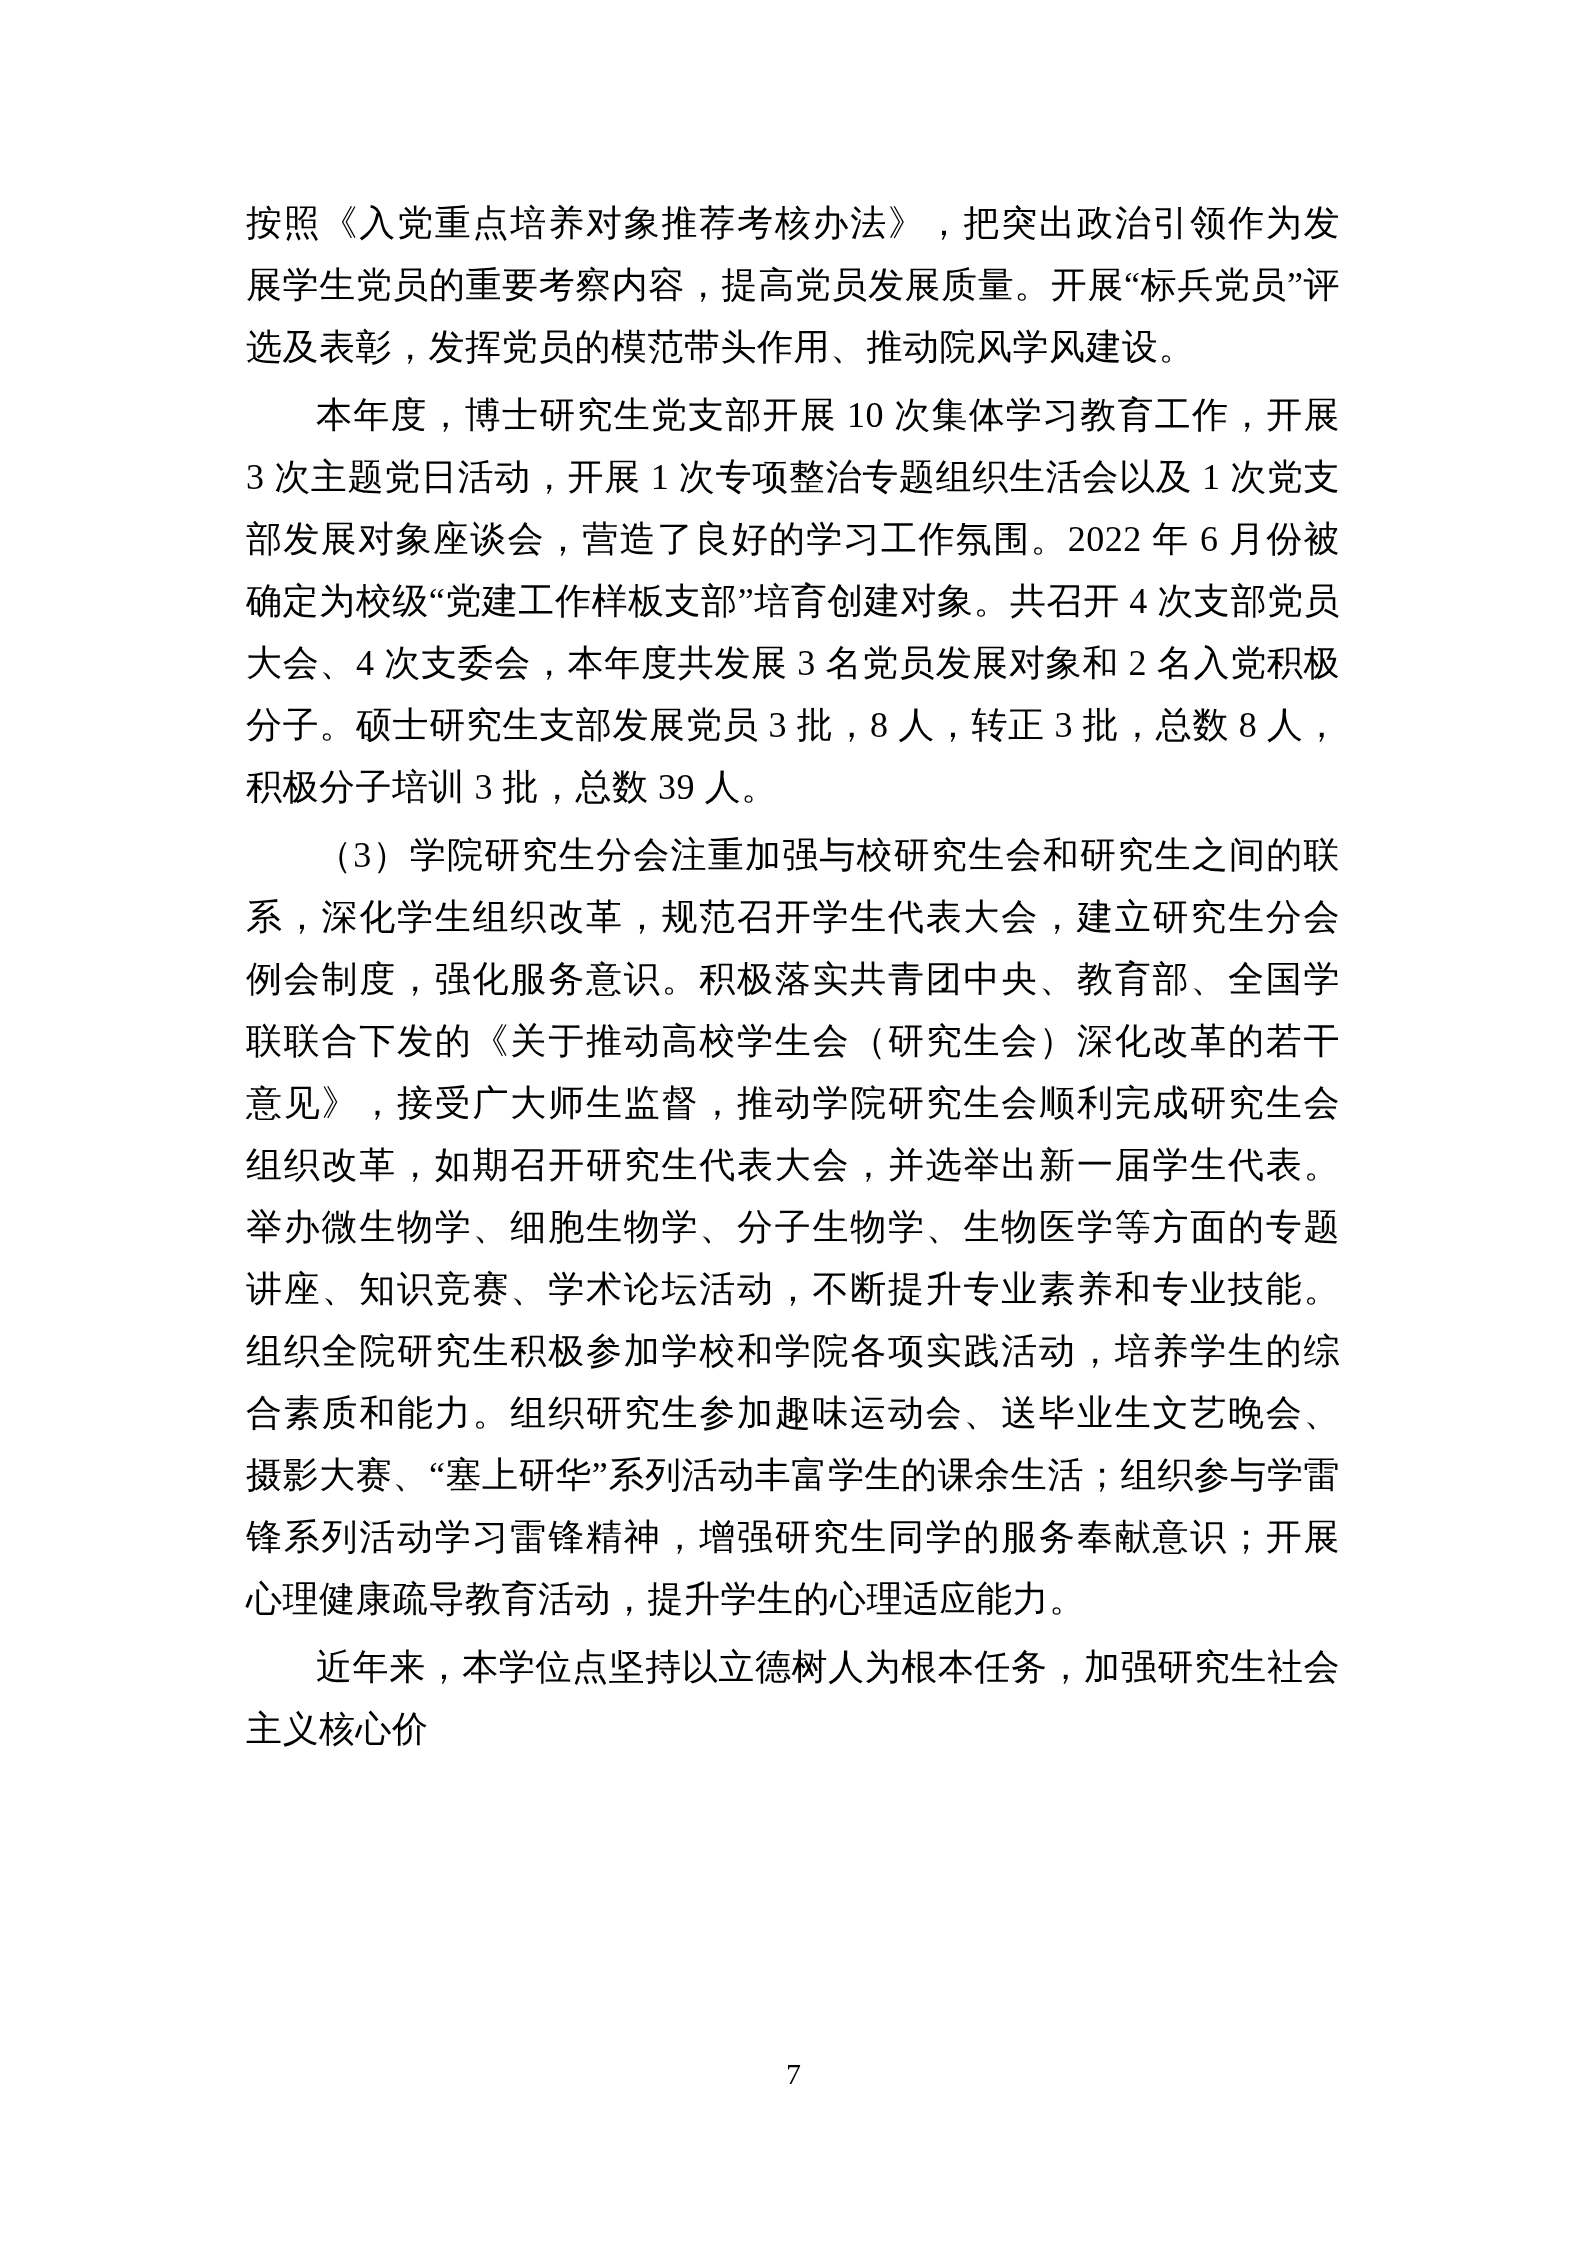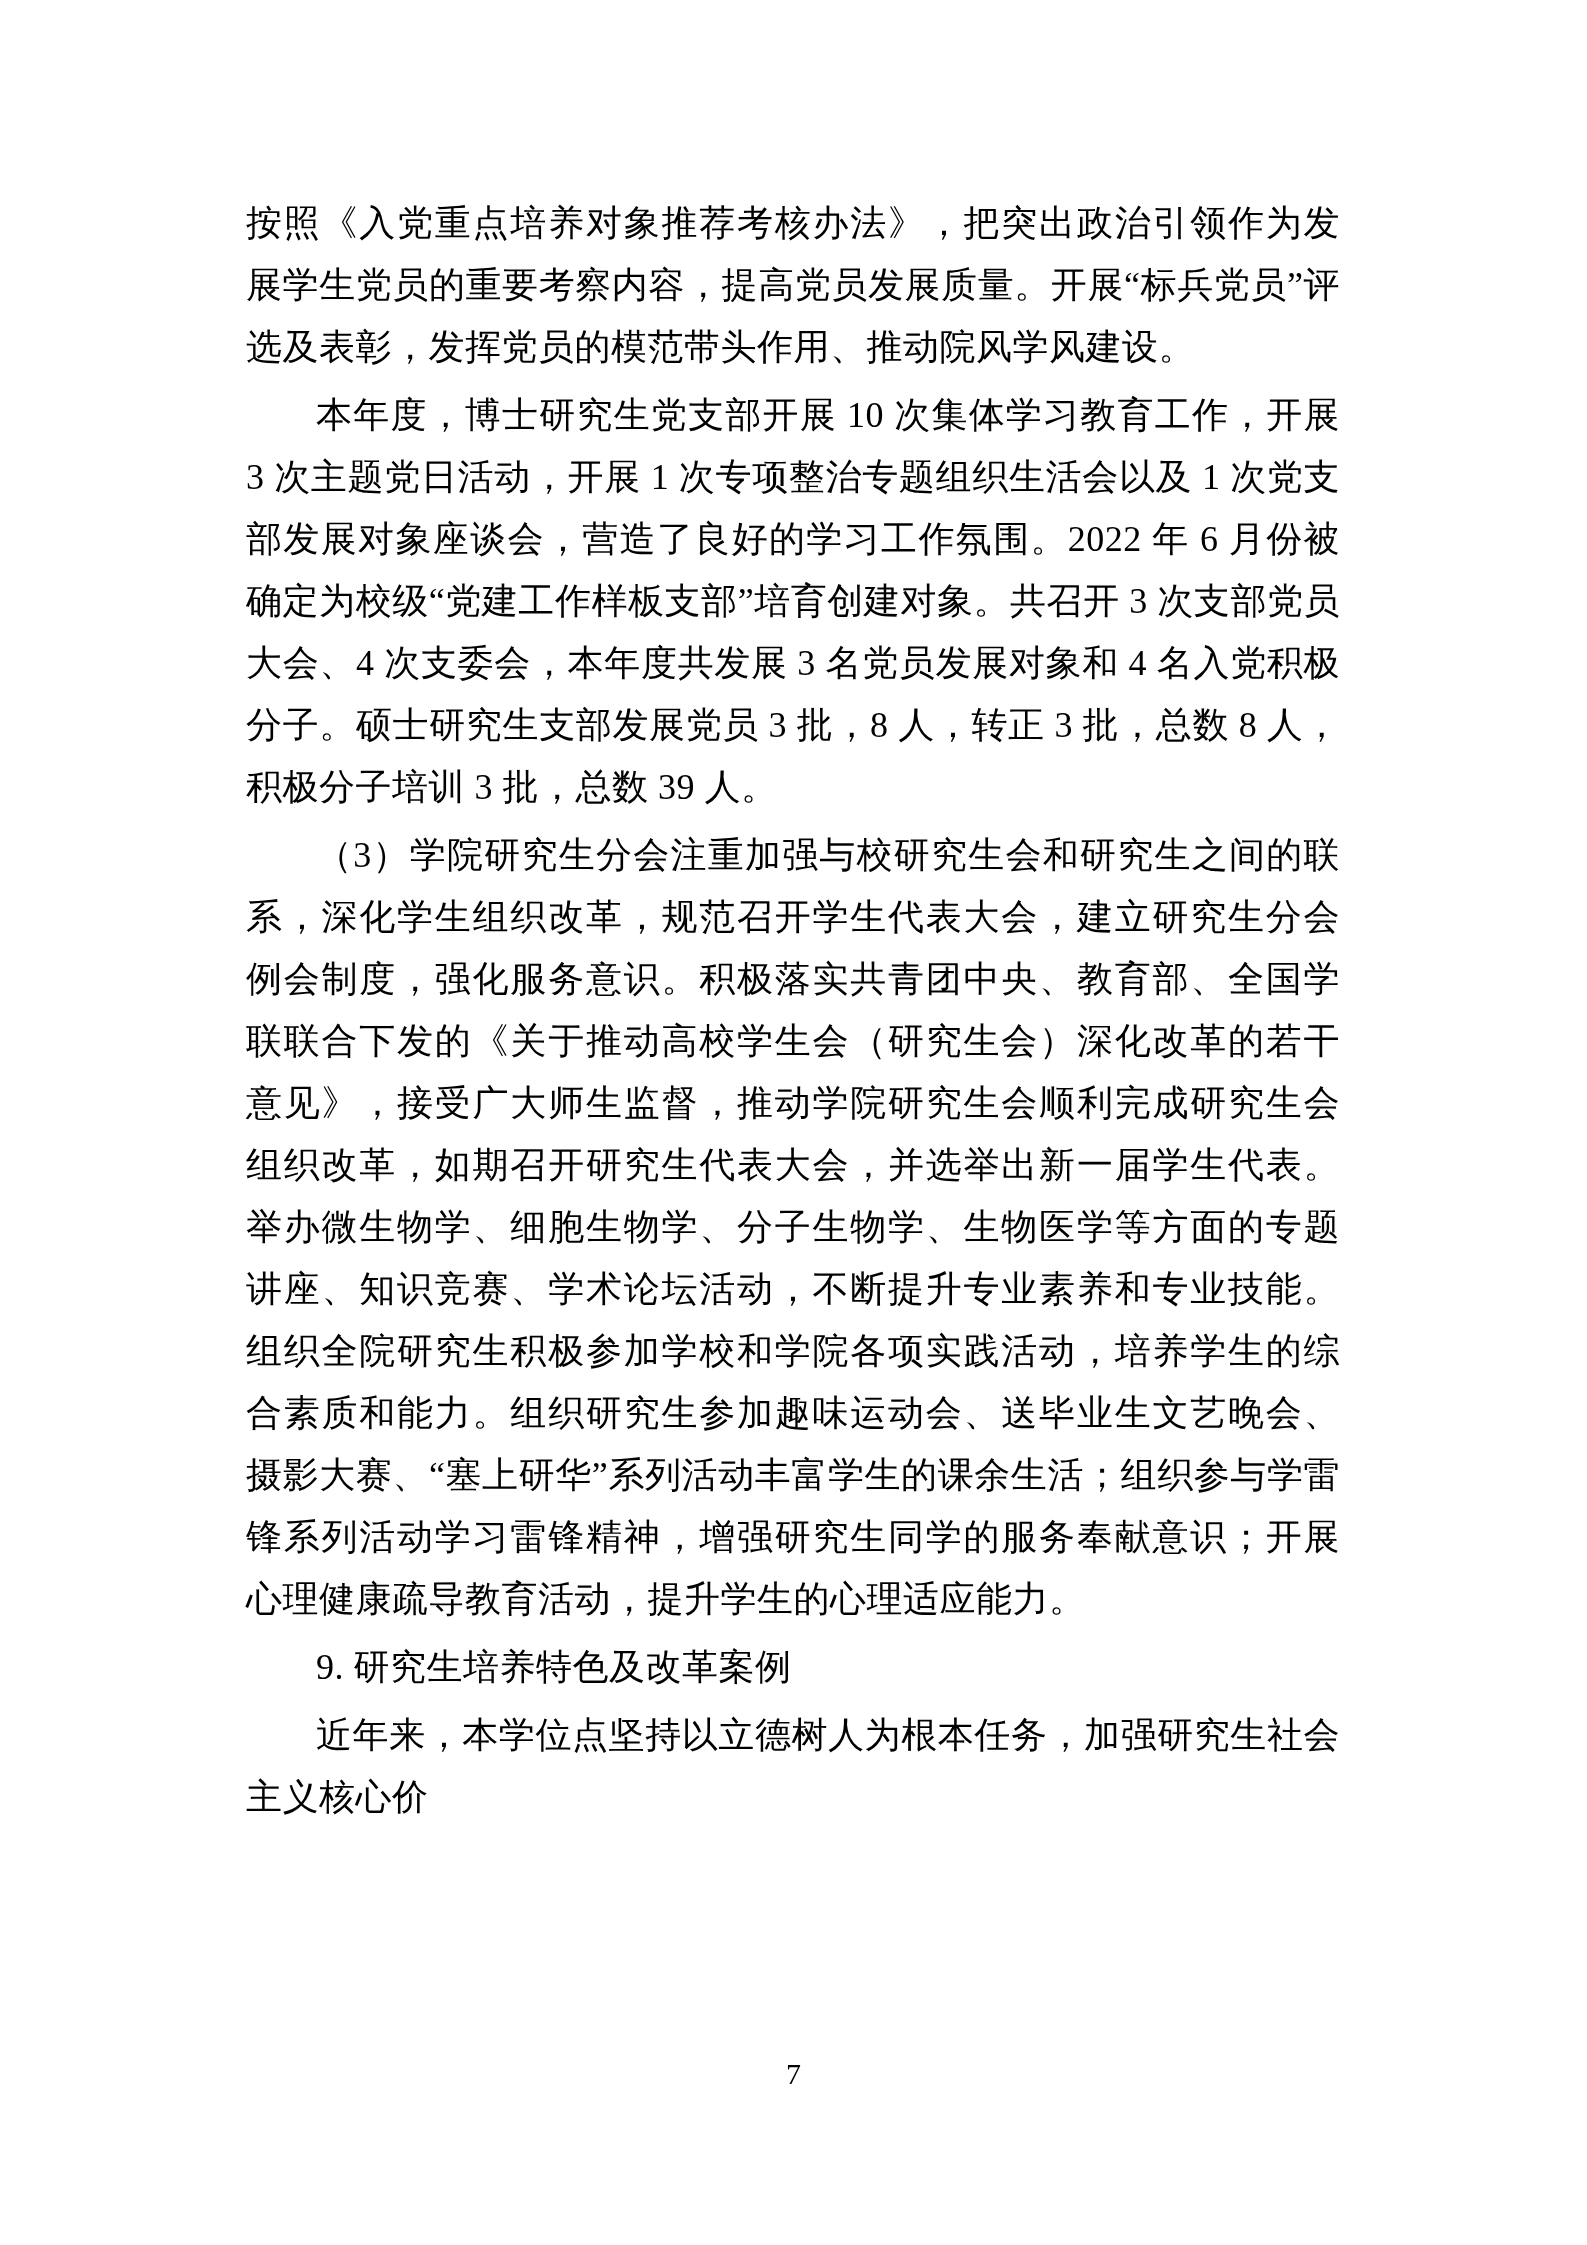--- a/index.html
+++ b/index.html
@@ -48,19 +48,18 @@
     line-height: 36px;
     color: #000000;
   }
 </style>
 </head>
 <body>
 
 <div class="page">
   <div class="content">
     <p class="para">按照《入党重点培养对象推荐考核办法》，把突出政治引领作为发展学生党员的重要考察内容，提高党员发展质量。开展“标兵党员”评选及表彰，发挥党员的模范带头作用、推动院风学风建设。</p>
-    <p class="para indent">本年度，博士研究生党支部开展 10 次集体学习教育工作，开展 3 次主题党日活动，开展 1 次专项整治专题组织生活会以及 1 次党支部发展对象座谈会，营造了良好的学习工作氛围。2022 年 6 月份被确定为校级“党建工作样板支部”培育创建对象。共召开 3 次支部党员大会、4 次支委会，本年度共发展 3 名党员发展对象和 4 名入党积极分子。硕士研究生支部发展党员 3 批，8 人，转正 3 批，总数 8 人，积极分子培训 3 批，总数 39 人。</p>
+    <p class="para indent">本年度，博士研究生党支部开展 10 次集体学习教育工作，开展 3 次主题党日活动，开展 1 次专项整治专题组织生活会以及 1 次党支部发展对象座谈会，营造了良好的学习工作氛围。2022 年 6 月份被确定为校级“党建工作样板支部”培育创建对象。共召开 4 次支部党员大会、4 次支委会，本年度共发展 3 名党员发展对象和 2 名入党积极分子。硕士研究生支部发展党员 3 批，8 人，转正 3 批，总数 8 人，积极分子培训 3 批，总数 39 人。</p>
     <p class="para indent">（3）学院研究生分会注重加强与校研究生会和研究生之间的联系，深化学生组织改革，规范召开学生代表大会，建立研究生分会例会制度，强化服务意识。积极落实共青团中央、教育部、全国学联联合下发的《关于推动高校学生会（研究生会）深化改革的若干意见》，接受广大师生监督，推动学院研究生会顺利完成研究生会组织改革，如期召开研究生代表大会，并选举出新一届学生代表。举办微生物学、细胞生物学、分子生物学、生物医学等方面的专题讲座、知识竞赛、学术论坛活动，不断提升专业素养和专业技能。组织全院研究生积极参加学校和学院各项实践活动，培养学生的综合素质和能力。组织研究生参加趣味运动会、送毕业生文艺晚会、摄影大赛、“塞上研华”系列活动丰富学生的课余生活；组织参与学雷锋系列活动学习雷锋精神，增强研究生同学的服务奉献意识；开展心理健康疏导教育活动，提升学生的心理适应能力。</p>
-    <p class="para indent">9. 研究生培养特色及改革案例</p>
     <p class="para indent">近年来，本学位点坚持以立德树人为根本任务，加强研究生社会主义核心价</p>
   </div>
   <div class="page-number">7</div>
 </div>
 
 </body></html>

